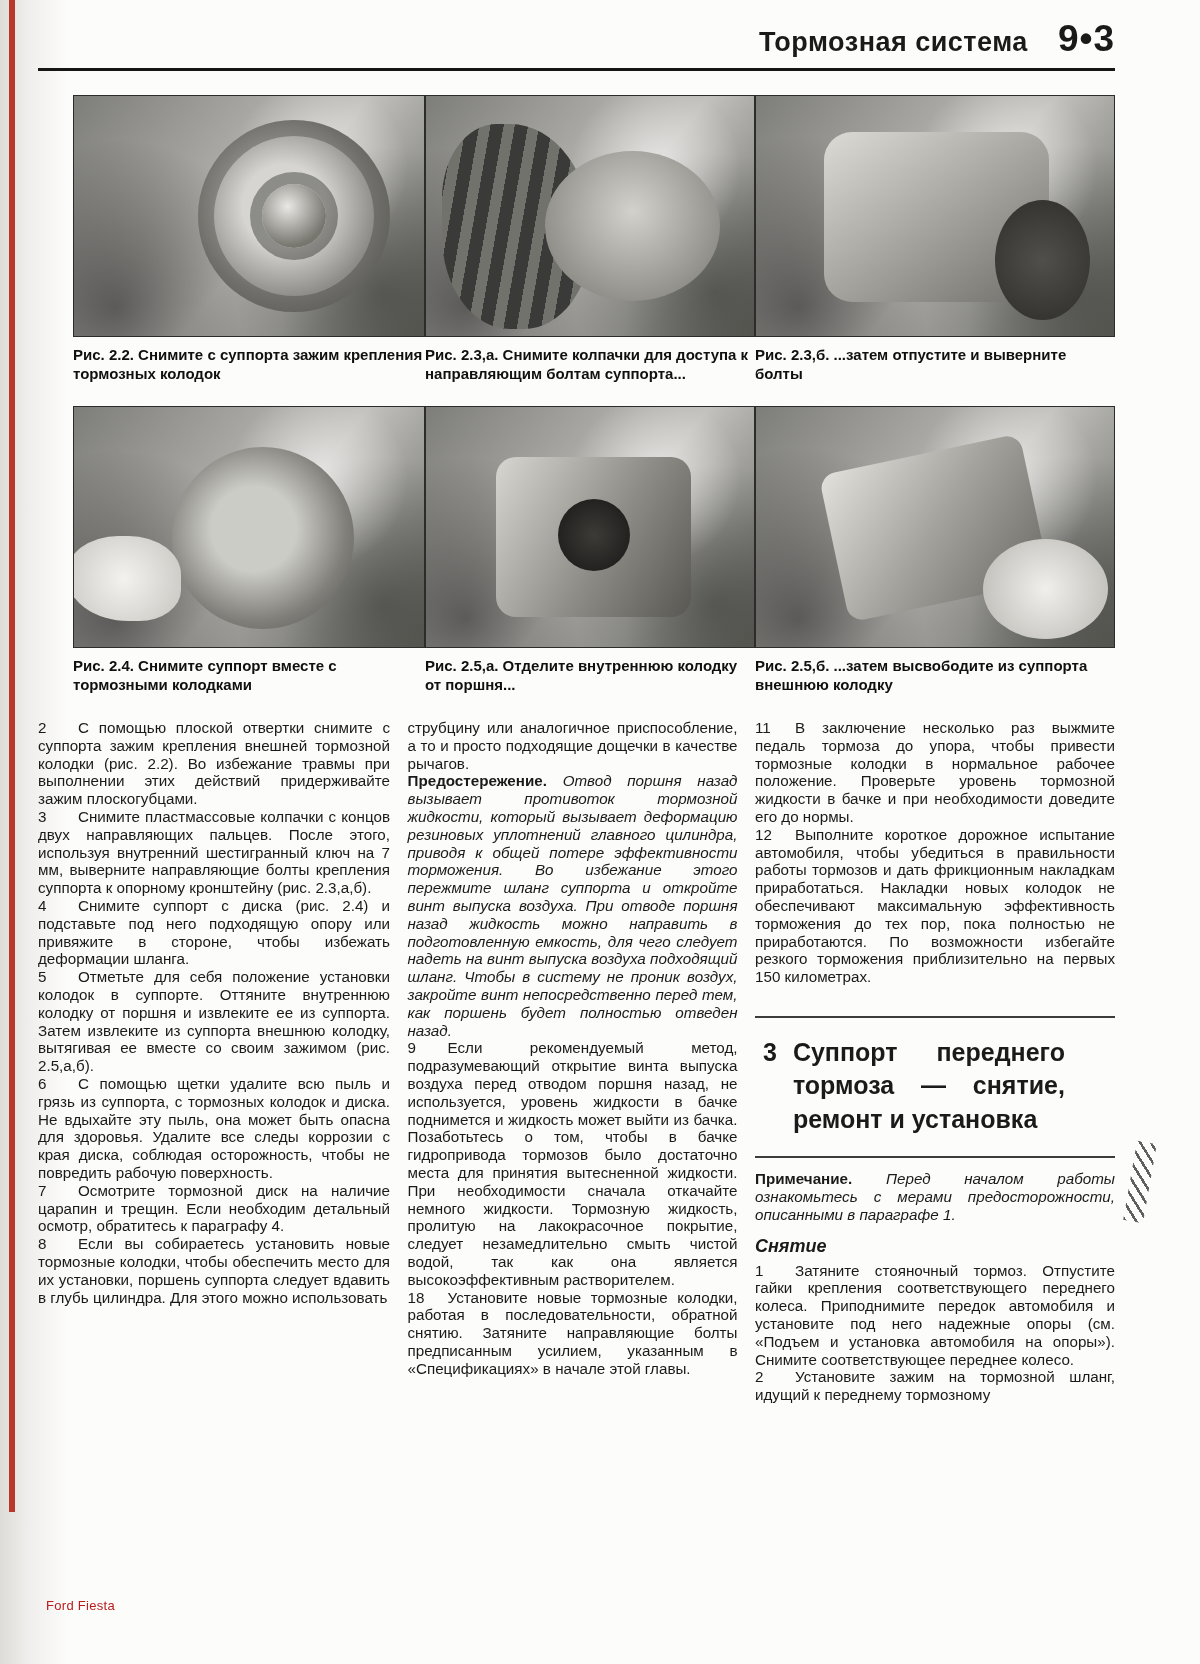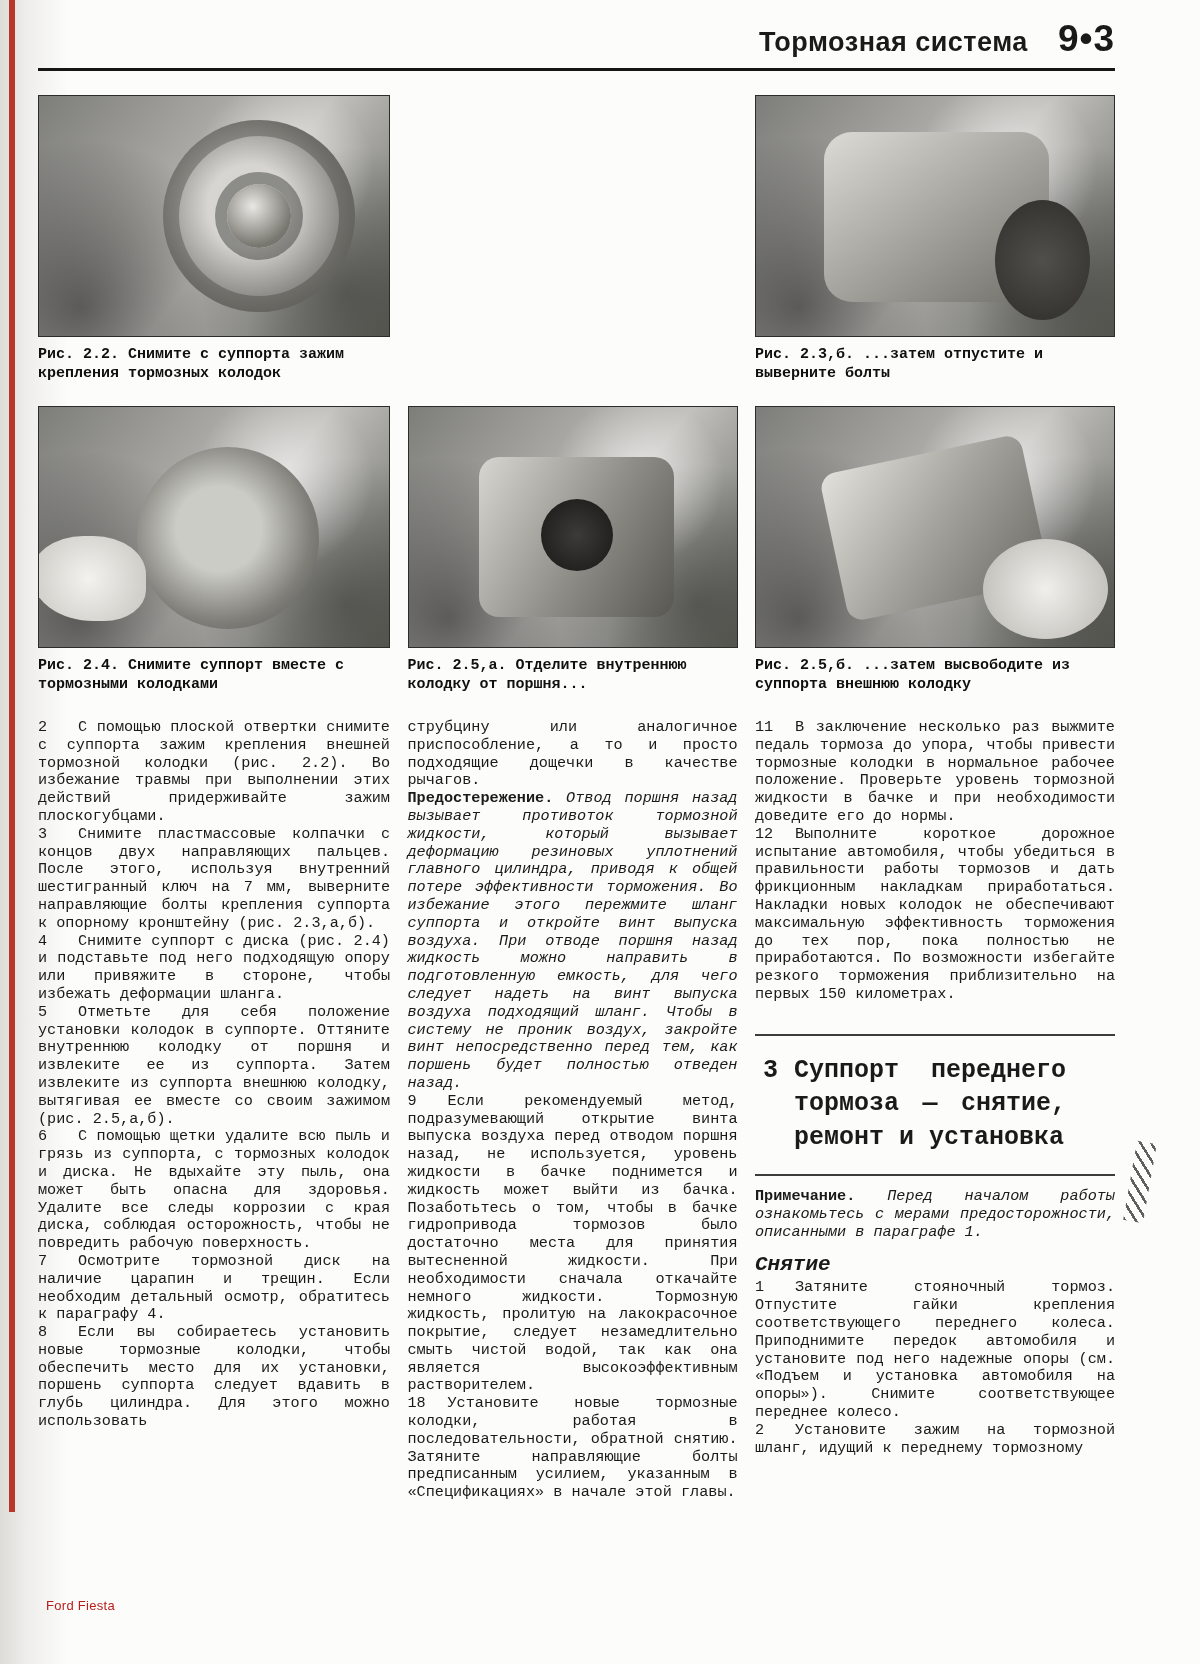--- a/index.html
+++ b/index.html
@@ -28,21 +28,21 @@
   .header {
     padding-top:18px; padding-bottom:8px;
     border-bottom:3px solid #161616;
     display:flex; justify-content:flex-end; align-items:baseline; gap:30px;
   }
   .header .title { font-size:27px; font-weight:bold; letter-spacing:.5px; }
   .header .pageno { font-size:37px; font-weight:bold; letter-spacing:1px; }
 
   
   .figures { margin-top:24px; }
-  .fig-row { display:flex; justify-content:space-between; margin-bottom:14px;font-family:Liberation Mono, monospace; }
+  .fig-row { display:flex; justify-content:flex-end; margin-bottom:14px; }
   figure { margin:0; }
   .w1 { width:352px; } .w2 { width:330px; } .w3 { width:360px; }
   .photo {
     height:242px; border:1px solid #2c2c2a; position:relative; overflow:hidden;
     background:
       radial-gradient(circle at 70% 30%, rgba(255,255,255,.6), rgba(255,255,255,0) 30%),
       radial-gradient(circle at 12% 88%, rgba(10,10,10,.5), rgba(0,0,0,0) 45%),
       radial-gradient(circle at 88% 82%, rgba(35,35,33,.45), rgba(0,0,0,0) 40%),
       linear-gradient(128deg, #7d7d7a 0%, #a8a7a3 35%, #c2c1bd 55%, #8a8a86 80%, #66665f 100%);
   }
@@ -73,36 +73,36 @@
     background: linear-gradient(135deg, #e2e1dc, #a3a29d 50%, #6b6a65); }
   .ph6::after { width:125px; height:100px; right:6px; bottom:8px;
     background: radial-gradient(circle, #f0efeb, #c6c5c0 75%); }
   figcaption {
     margin-top:9px; min-height:46px;
     font-size:15px; font-weight:bold; line-height:1.24; color:#101010;
   }
 
   
   .body { display:flex; justify-content:space-between; margin-top:16px; height:856px; overflow:hidden; }
-  .col { font-size:15.2px; line-height:17.8px; text-align:justify;font-family:Liberation Mono, monospace; }
+  .col { font-size:15.2px; line-height:17.8px; text-align:justify; }
   .para { margin:0; }
   .pnum { display:inline-block; min-width:40px; }
   .warn-label, .note-label { font-weight:bold; font-style:normal; }
   .warn-text, .note-text { font-style:italic; }
   .note { margin-top:12px; }
 
   .section-head {
     margin-top:30px;
     border-top:2px solid #3c3c3a; border-bottom:2px solid #3c3c3a;
     padding:18px 2px 20px 8px;
     display:flex; gap:16px;
     font-size:25px; font-weight:bold; line-height:1.34;
   }
   .sec-title { width:272px; }
-  .subhead { font-size:21px; font-weight:bold; font-style:italic; margin:14px 0 6px; }
+  .subhead { font-size:18px; font-weight:bold; font-style:italic; margin:14px 0 6px; }
 
   .hatch {
     position:absolute; right:50px; top:1142px; width:20px; height:80px;
     transform:rotate(10deg); opacity:.85;
     background: repeating-linear-gradient(48deg, #45443f 0 2.5px, transparent 2.5px 9px);
   }
   .footer {
     position:absolute; left:46px; top:1598px;
     font-size:13px; color:#b91c1c; letter-spacing:.3px;
   }
@@ -117,20 +117,24 @@
     <div class="header">
       <span class="title">Тормозная система</span>
       <span class="pageno">9•3</span>
     </div>
 
     <div class="figures">
       <div class="fig-row">
         <figure class="w1">
           <div class="photo ph1"></div>
           <figcaption>Рис. 2.2. Снимите с суппорта зажим крепления тормозных колодок</figcaption>
+        </figure>
+        <figure class="w2">
+          <div class="photo ph2"></div>
+          <figcaption>Рис. 2.3,а. Снимите колпачки для доступа к направляющим болтам суппорта...</figcaption>
         </figure>
         <figure class="w3">
           <div class="photo ph3"></div>
           <figcaption>Рис. 2.3,б. ...затем отпустите и выверните болты</figcaption>
         </figure>
       </div>
       <div class="fig-row">
         <figure class="w1">
           <div class="photo ph4"></div>
           <figcaption>Рис. 2.4. Снимите суппорт вместе с тормозными колодками</figcaption>

